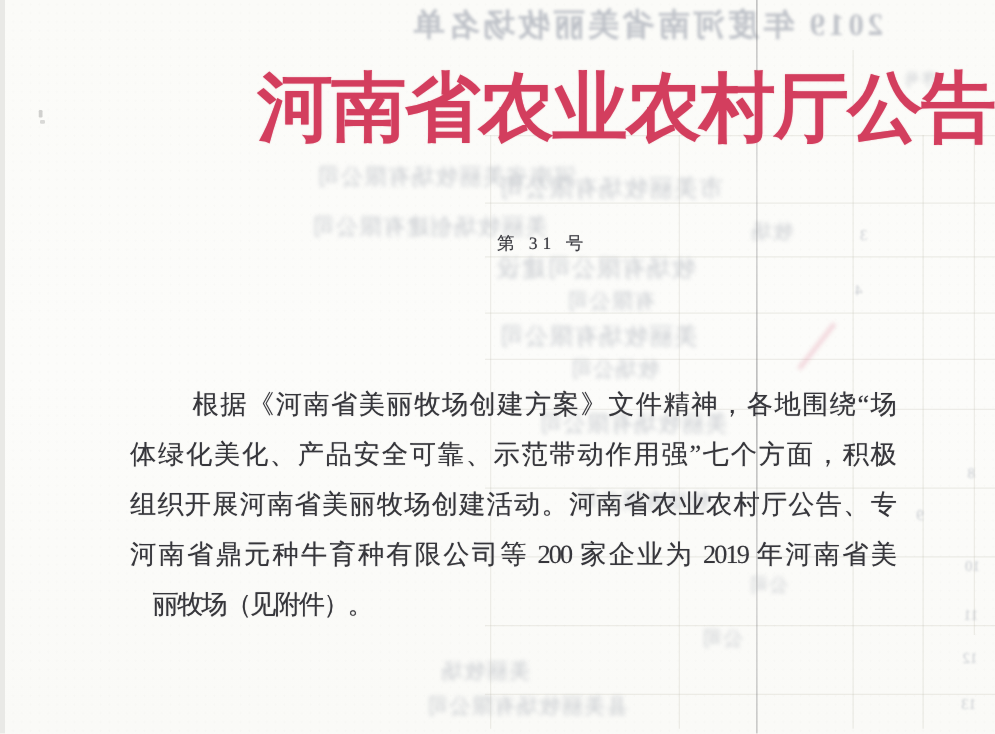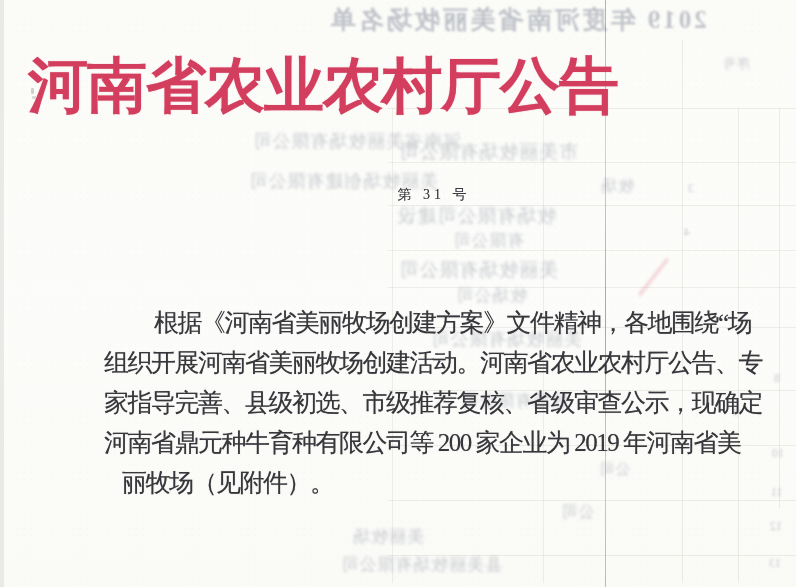--- a/index.html
+++ b/index.html
@@ -45,35 +45,35 @@
     background:linear-gradient(180deg,
       rgba(105,105,108,0.50) 0%,rgba(135,135,138,0.34) 25%,
       rgba(95,95,98,0.55) 55%,rgba(125,125,128,0.38) 80%,
       rgba(110,110,112,0.45) 100%);
   }
   .speck{position:absolute;background:rgba(95,95,95,0.55);border-radius:1px;}
 
   
   .title{
     position:absolute;left:0;top:46px;width:796px;margin:0;
-    text-align:left;text-indent:28px;
+    text-align:right;text-indent:28px;
     font-size:60px;font-weight:bold;letter-spacing:-1px;
     color:#d33e5e;white-space:nowrap;
     text-shadow:0 0 1px rgba(211,62,94,0.55);
   }
   .issue{
     position:absolute;left:0;top:186px;width:796px;
     text-align:center;text-indent:16px;
     font-size:14px;letter-spacing:4px;color:#3a3a40;
     text-shadow:0 0 0.6px rgba(58,58,64,0.45);
     margin-left:28px;
   }
   .body-text{position:absolute;left:104px;top:303px;width:612px;}
   .body-text .line{
-    height:40px;line-height:40px;font-size:25px;letter-spacing:-1.5px;
+    height:40px;line-height:40px;font-size:21px;letter-spacing:-1.5px;
     color:#36363b;text-shadow:0 0 0.7px rgba(54,54,60,0.5);
     text-align:justify;text-align-last:justify;white-space:nowrap;
   }
   .body-text .line.indent{text-indent:50px;}
   .body-text .line.last{text-align-last:left;margin-left:18px;}
 </style>
 </head>
 <body>
 
 <div class="paper">
@@ -128,19 +128,19 @@
 
   <div class="fold-line"></div>
   <div class="edge-left"></div>
   <div class="speck" style="left:31px;top:88px;width:3px;height:6px;opacity:.5"></div>
   <div class="speck" style="left:32px;top:96px;width:4px;height:3px;opacity:.4"></div>
 
   <h1 class="title">河南省农业农村厅公告</h1>
   <div class="issue">第 31 号</div>
   <div class="body-text" id="body-lines">
       <div class="line indent">根据《河南省美丽牧场创建方案》文件精神，各地围绕“场</div>
+      <div class="line">体绿化美化、产品安全可靠、示范带动作用强”七个方面，积极</div>
       <div class="line">组织开展河南省美丽牧场创建活动。河南省农业农村厅公告、专</div>
-      <div class="line">家指导完善、县级初选、市级推荐复核、省级审查公示，现确定</div>
       <div class="line">河南省鼎元种牛育种有限公司等 200 家企业为 2019 年河南省美</div>
       <div class="line last">丽牧场（见附件）。</div>
     </div>
 
 </div>
 
 </body></html>

